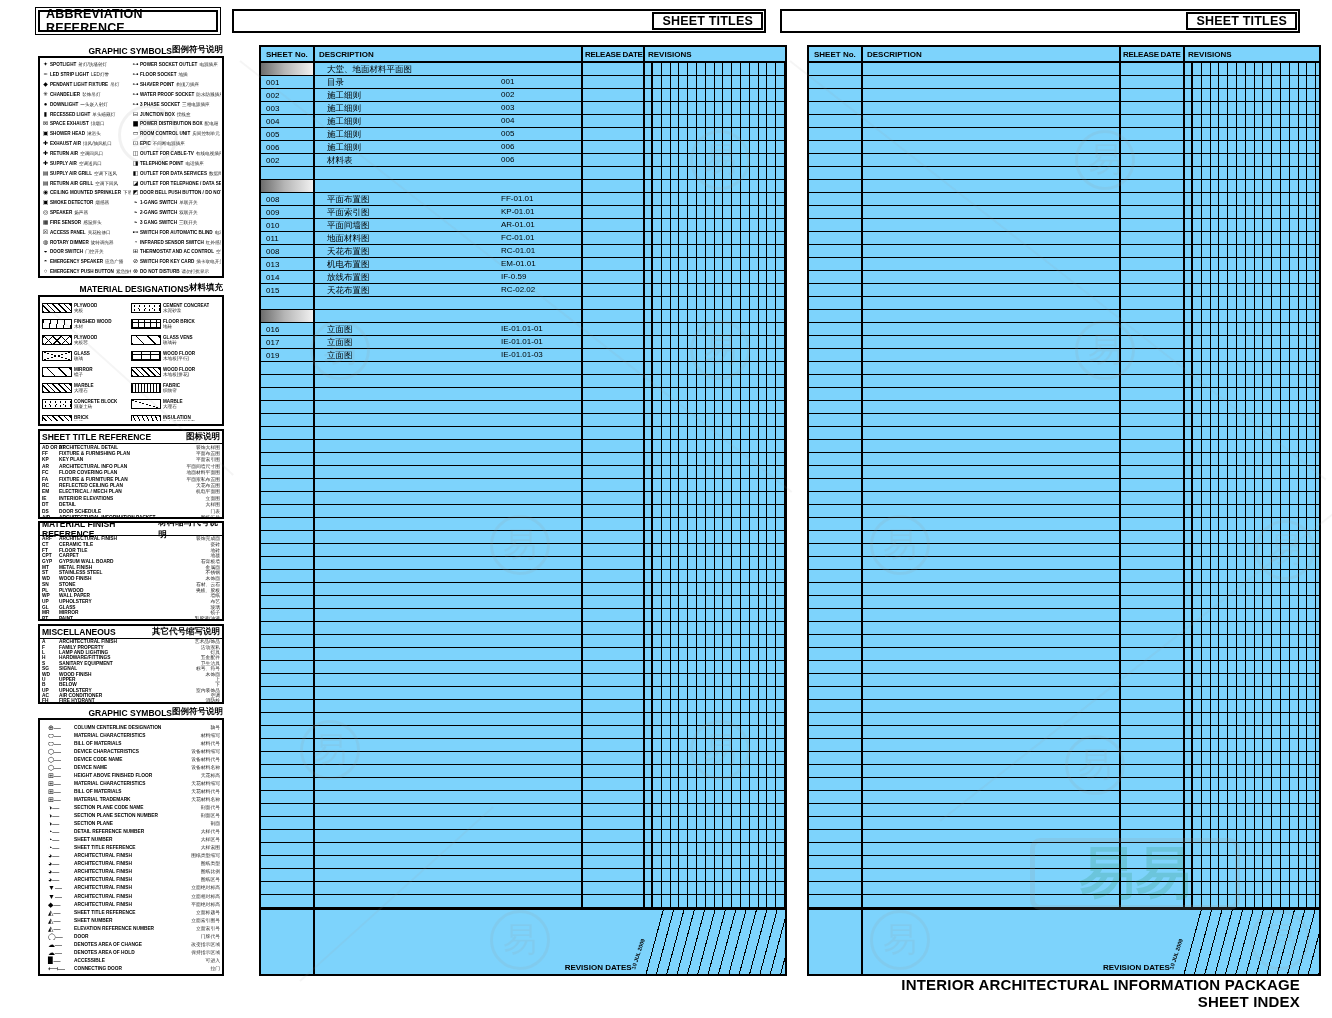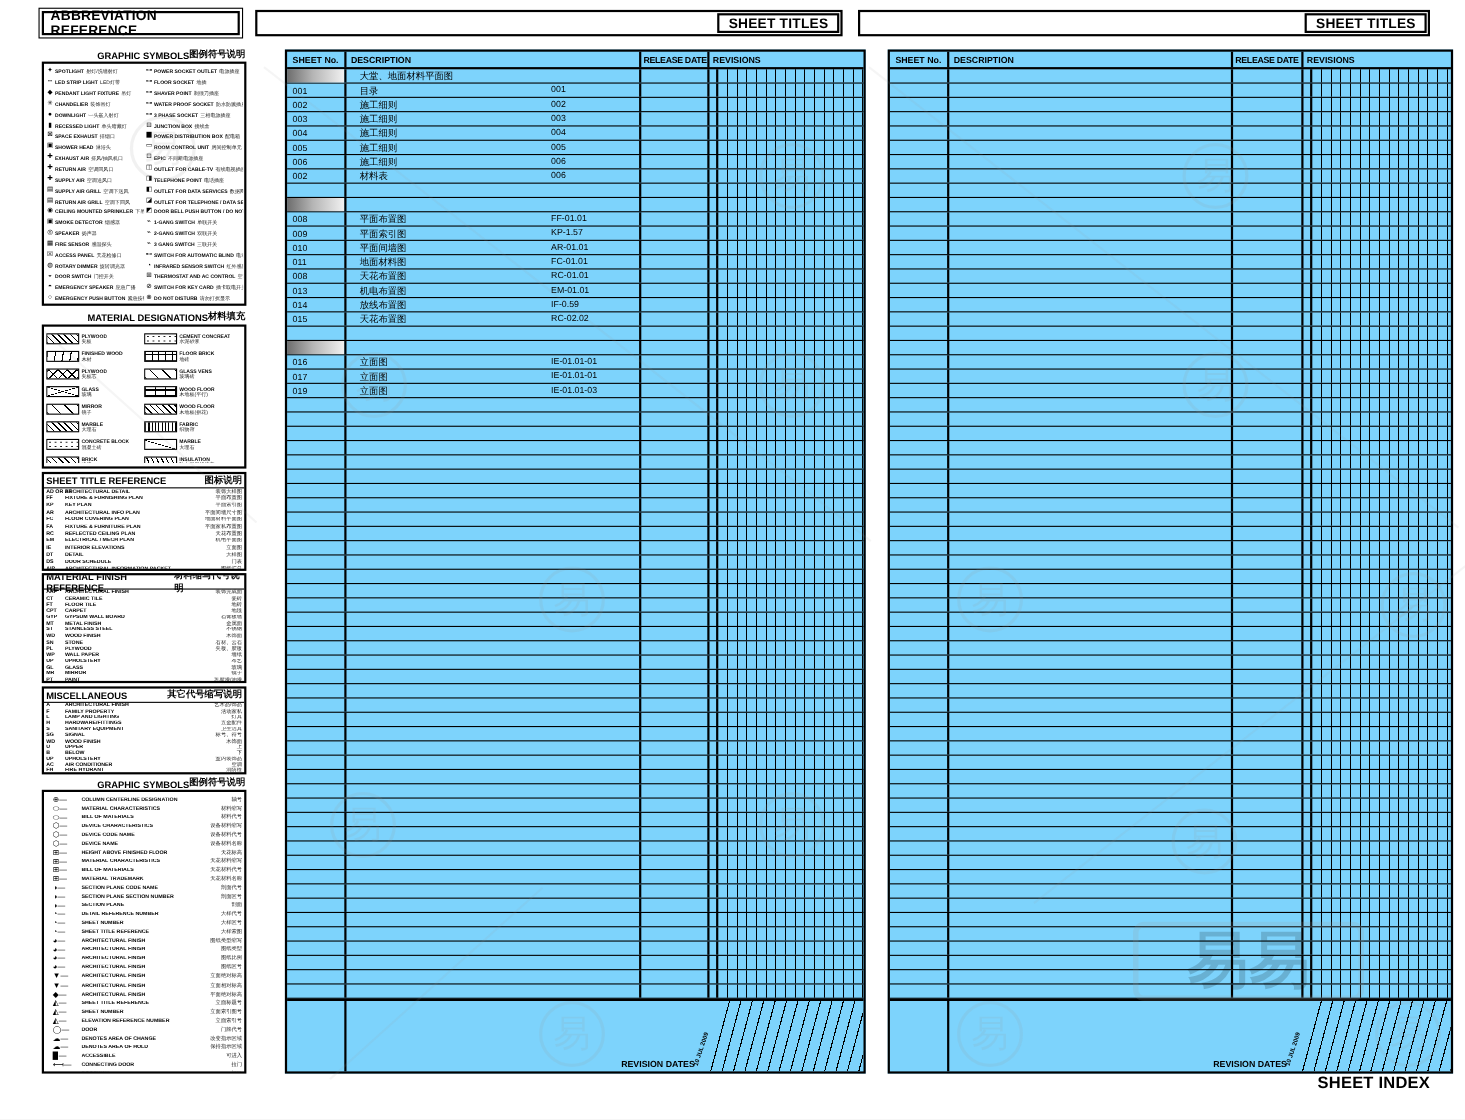--- a/index.html
+++ b/index.html
@@ -84,21 +84,21 @@
         transform:rotate(-72deg);transform-origin:left bottom;white-space:nowrap;}
   
   .doc-title{position:absolute;right:32px;top:976px;width:520px;text-align:right;font-weight:bold;
         font-size:15px;line-height:17px;letter-spacing:0.2px;}
   
   .wm-layer{position:absolute;inset:0;z-index:4;pointer-events:none;}
   .wm-stamp{position:absolute;width:54px;height:54px;border:3px solid #9a9a9a;border-radius:50%;
         display:flex;align-items:center;justify-content:center;font-size:34px;color:#9a9a9a;opacity:0.13;}
   .wm-line{position:absolute;height:2px;background:#9a9a9a;opacity:0.10;transform-origin:left center;}
   .wm-big{position:absolute;border:5px solid #9a9a9a;border-radius:10px;opacity:0.16;display:flex;
-        align-items:center;justify-content:center;font-size:56px;color:#000000;font-weight:bold;}
+        align-items:center;justify-content:center;font-size:56px;color:#15803d;font-weight:bold;}
 </style>
 </head>
 <body>
 
 <div class="page">
 
   <div class="left-panel">
     <div class="abbrev-header">
       <span>ABBREVIATION REFERENCE</span>
     </div>
@@ -945,21 +945,21 @@
         <div class="trow">
           <span class="cell c-no" style="width: 54px;">008</span>
           <span class="cell c-desc" style="width: 268px;"><span class="desc-text">平面布置图</span><span class="code-text">FF-01.01</span></span>
           <span class="cell c-rel" style="width: 62px;"></span>
           <span class="cell c-rev">
             <span class="revgrid"></span>
           </span>
         </div>
         <div class="trow">
           <span class="cell c-no" style="width: 54px;">009</span>
-          <span class="cell c-desc" style="width: 268px;"><span class="desc-text">平面索引图</span><span class="code-text">KP-1.57</span></span>
+          <span class="cell c-desc" style="width: 268px;"><span class="desc-text">平面索引图</span><span class="code-text">KP-01.01</span></span>
           <span class="cell c-rel" style="width: 62px;"></span>
           <span class="cell c-rev">
             <span class="revgrid"></span>
           </span>
         </div>
         <div class="trow">
           <span class="cell c-no" style="width: 54px;">010</span>
           <span class="cell c-desc" style="width: 268px;"><span class="desc-text">平面间墙图</span><span class="code-text">AR-01.01</span></span>
           <span class="cell c-rel" style="width: 62px;"></span>
           <span class="cell c-rev">
@@ -1929,20 +1929,21 @@
           <span class="c-foot">
             <span class="hatch"></span>
             <span class="revlabel">REVISION DATES</span>
             <span class="revdate">10 JUL 2009</span>
           </span>
         </div>
       </div>
   </div>
 
   <div class="doc-title">
+    <div>INTERIOR ARCHITECTURAL INFORMATION PACKAGE</div>
     <div>SHEET INDEX</div>
   </div>
 
   <div class="wm-layer" id="wm-layer">
       <div class="wm-stamp" style="left: 118px; top: 105px;">易</div>
       <div class="wm-stamp" style="left: 310px; top: 320px;">易</div>
       <div class="wm-stamp" style="left: 690px; top: 320px;">易</div>
       <div class="wm-stamp" style="left: 1075px; top: 320px;">易</div>
       <div class="wm-stamp" style="left: 490px; top: 515px;">易</div>
       <div class="wm-stamp" style="left: 870px; top: 515px;">易</div>

